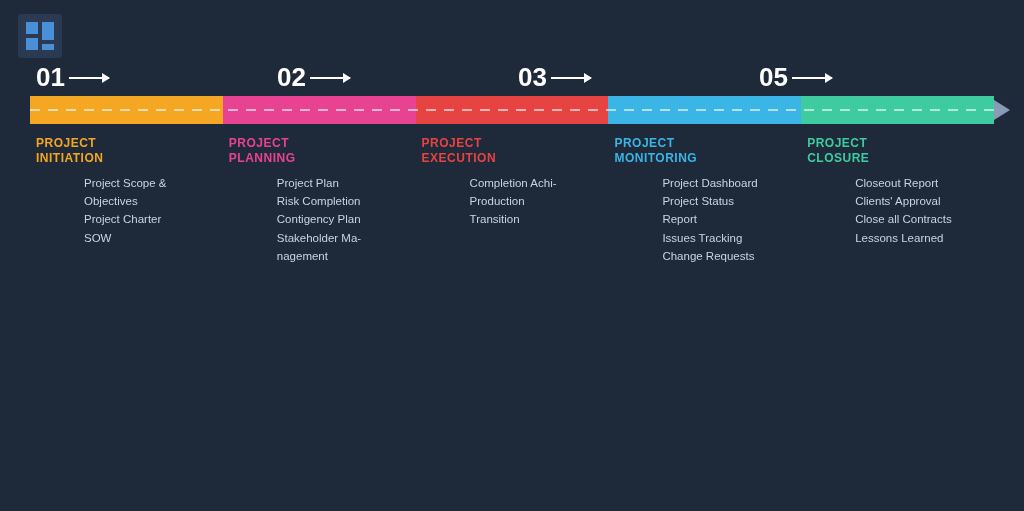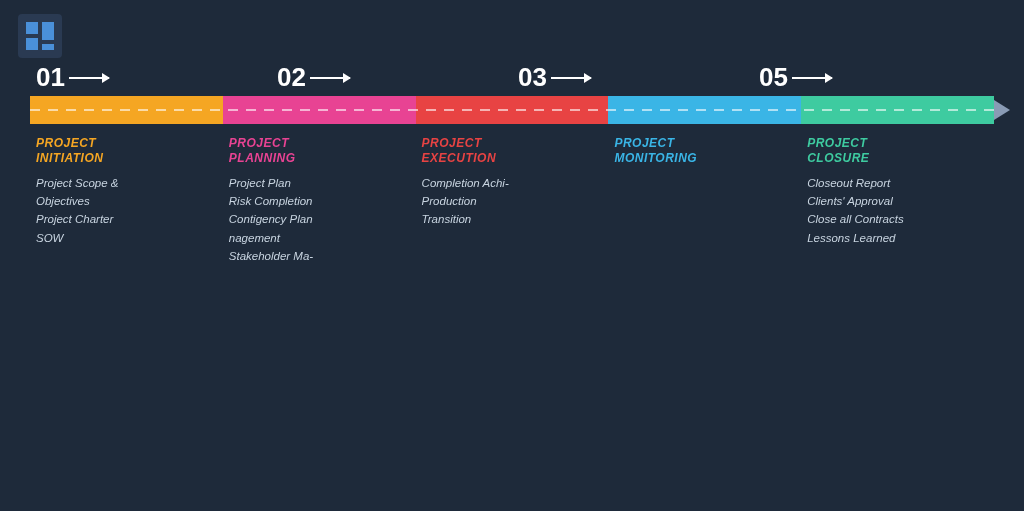--- a/index.html
+++ b/index.html
@@ -140,21 +140,20 @@
       height: 0;
       border-top: 10px solid transparent;
       border-bottom: 10px solid transparent;
       border-left: 16px solid #8a9bb5;
     }
 
     
     .content-row {
       display: flex;
       width: 100%;
-      font-style: italic;
     }
 
     .content-col {
       flex: 1;
       padding: 0 6px;
     }
 
     .phase-title {
       font-size: 12px;
       font-weight: 900;
@@ -165,20 +164,21 @@
     }
 
     .phase-title-1 { color: #f5a623; }
     .phase-title-2 { color: #e84393; }
     .phase-title-3 { color: #e84343; }
     .phase-title-4 { color: #3ab5e6; }
     .phase-title-5 { color: #3ecba0; }
 
     .phase-items {
       list-style: none;
+      margin-left: 48px;
     }
 
     .phase-items li {
       font-size: 11.5px;
       color: #c8d4e0;
       line-height: 1.5;
       margin-bottom: 1px;
     }
   </style>
 </head>
@@ -250,34 +250,41 @@
             <li>Project Charter</li>
             <li>SOW</li>
           </ul>
         </div>
         <div class="content-col">
           <div class="phase-title phase-title-2">PROJECT<br>PLANNING</div>
           <ul class="phase-items">
             <li>Project Plan</li>
             <li>Risk Completion</li>
             <li>Contigency Plan</li>
+            <li>Stakeholder Ma-</li>
             <li>nagement</li>
-            <li>Stakeholder Ma-</li>
           </ul>
         </div>
         <div class="content-col">
           <div class="phase-title phase-title-3">PROJECT<br>EXECUTION</div>
           <ul class="phase-items">
             <li>Completion Achi-</li>
             <li>Production</li>
             <li>Transition</li>
           </ul>
         </div>
         <div class="content-col">
           <div class="phase-title phase-title-4">PROJECT<br>MONITORING</div>
+          <ul class="phase-items">
+            <li>Project Dashboard</li>
+            <li>Project Status</li>
+            <li>Report</li>
+            <li>Issues Tracking</li>
+            <li>Change Requests</li>
+          </ul>
         </div>
         <div class="content-col">
           <div class="phase-title phase-title-5">PROJECT<br>CLOSURE</div>
           <ul class="phase-items">
             <li>Closeout Report</li>
             <li>Clients' Approval</li>
             <li>Close all Contracts</li>
             <li>Lessons Learned</li>
           </ul>
         </div>

